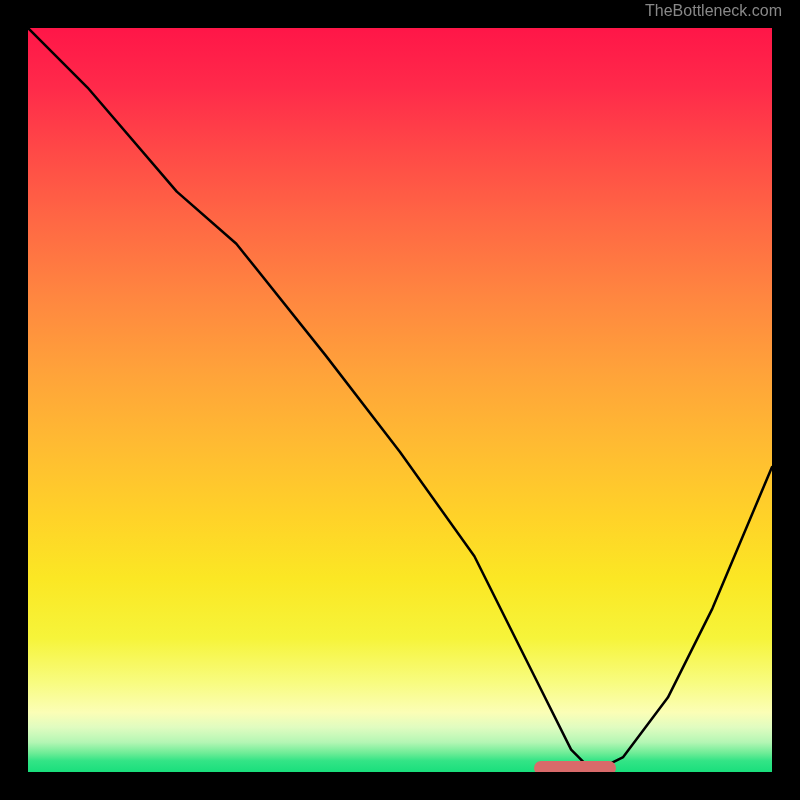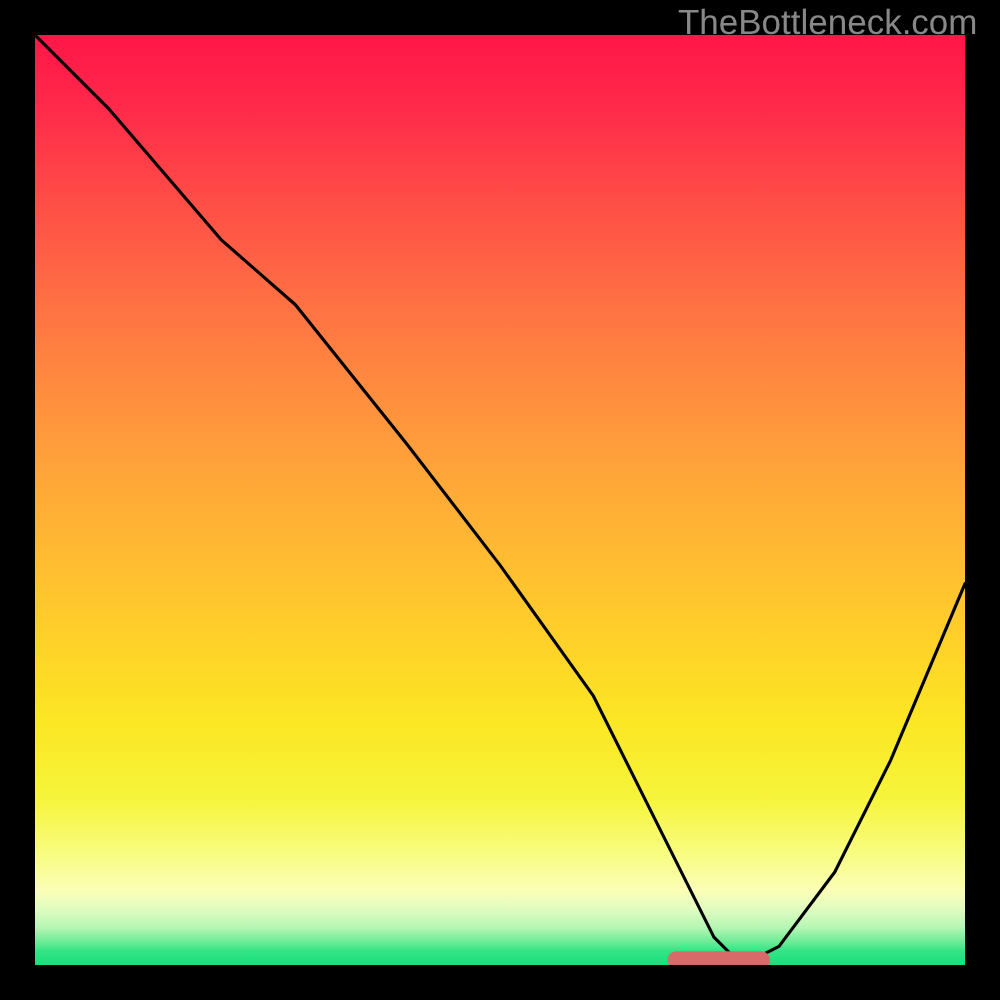--- a/index.html
+++ b/index.html
@@ -12,21 +12,21 @@
     height: 800px;
     background: #000;
     position: relative;
     font-family: Arial, sans-serif;
   }
   .watermark {
     position: absolute;
     top: 2px;
     right: 18px;
     color: #888;
-    font-size: 28px;
+    font-size: 16px;
     font-weight: 500;
     z-index: 10;
     margin-left: 43px;
   }
   .outer-frame {
     position: absolute;
     top: 0;
     left: 0;
     width: 800px;
     height: 800px;

